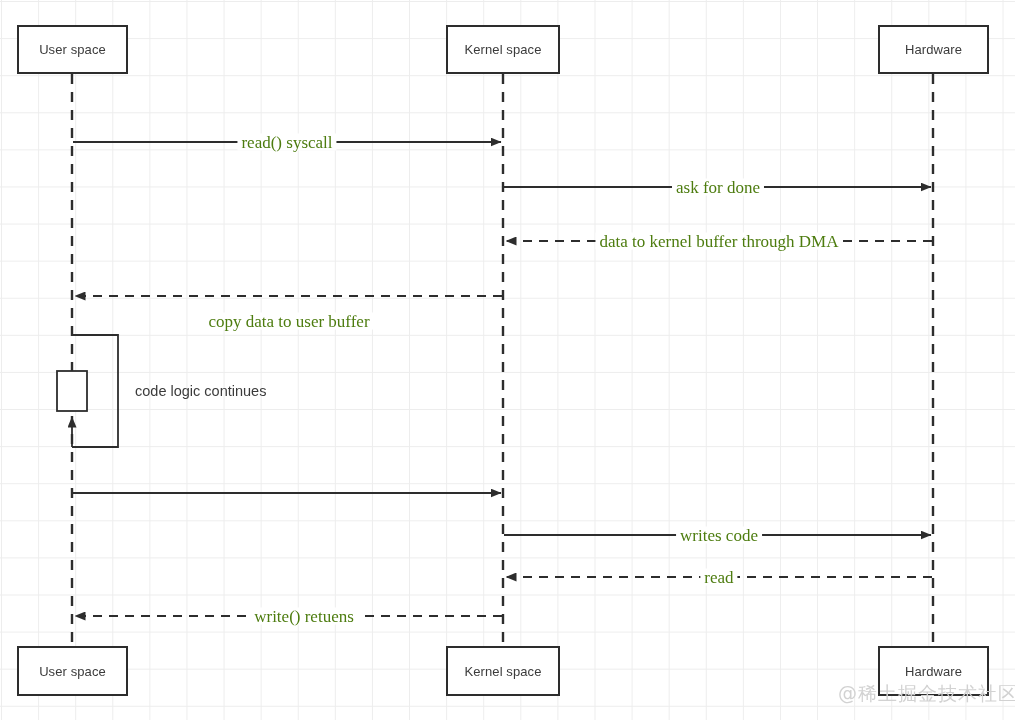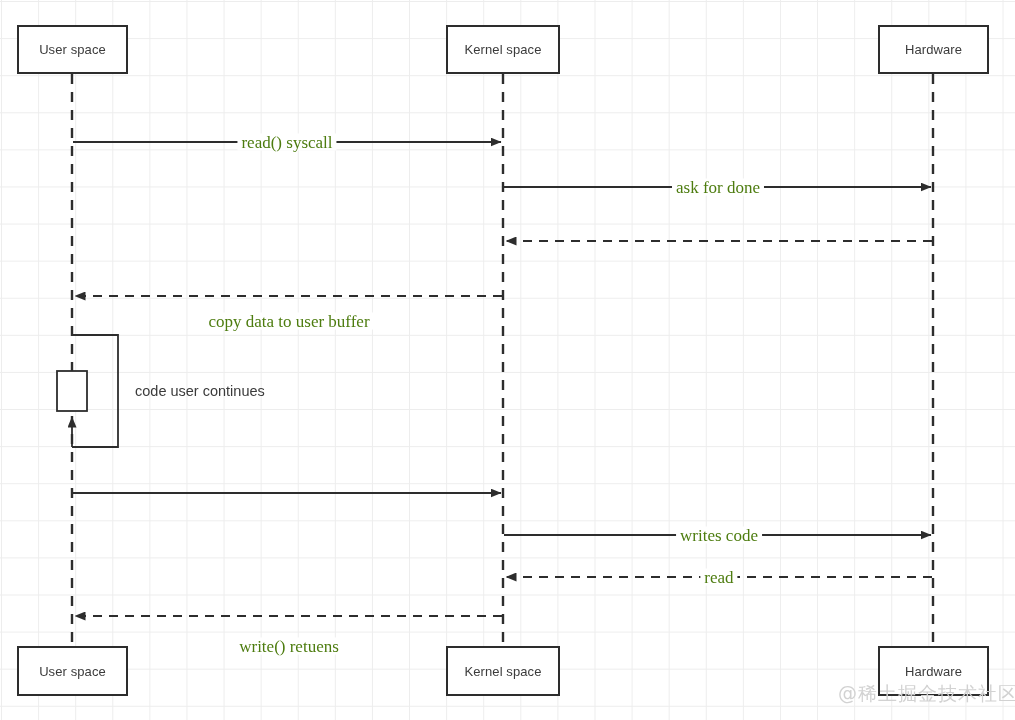--- a/index.html
+++ b/index.html
@@ -132,21 +132,22 @@
   </div>
   <div class="participant-box" style="left:446px; top:646px; width:114px; height:50px;">
     <span>Kernel space</span>
   </div>
   <div class="participant-box" style="left:878px; top:646px; width:111px; height:50px;">
     <span>Hardware</span>
   </div>
 
   <div class="msg-label" style="left:287px; top:142px;">read() syscall</div>
   <div class="msg-label" style="left:718px; top:187px;">ask for done</div>
+  <div class="msg-label" style="left:719px; top:241px;">data to kernel buffer through DMA</div>
   <div class="msg-label" style="left:289px; top:296px;margin-top:25px;">copy data to user buffer</div>
-  <div class="note-label" style="left:135px; top:391px;">code user continues</div>
+  <div class="note-label" style="left:135px; top:391px;">code logic continues</div>
   <div class="msg-label" style="left:719px; top:535px;">writes code</div>
   <div class="msg-label" style="left:719px; top:577px;">read</div>
-  <div class="msg-label" style="left:289px; top:616px;margin-top:30px;">write() retuens</div>
+  <div class="msg-label" style="left:304px; top:616px;">write() retuens</div>
 
   <div class="watermark" style="left:838px; top:681px;">@稀土掘金技术社区</div>
 
 </div>
 
 </body></html>

